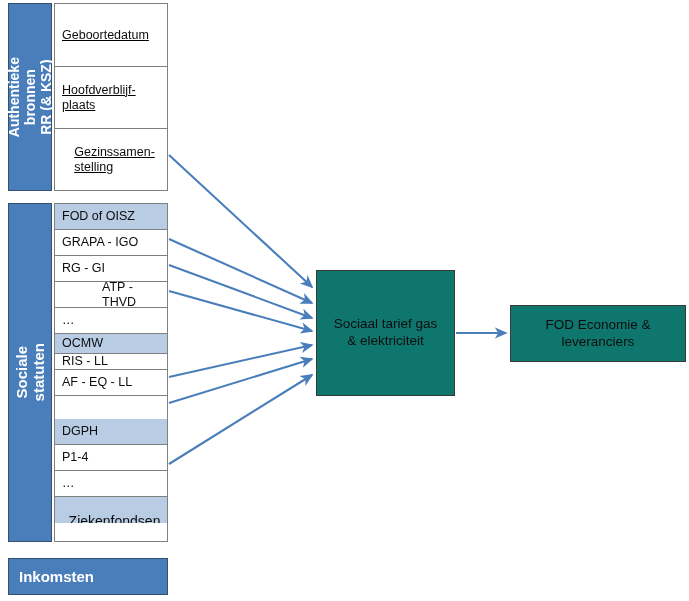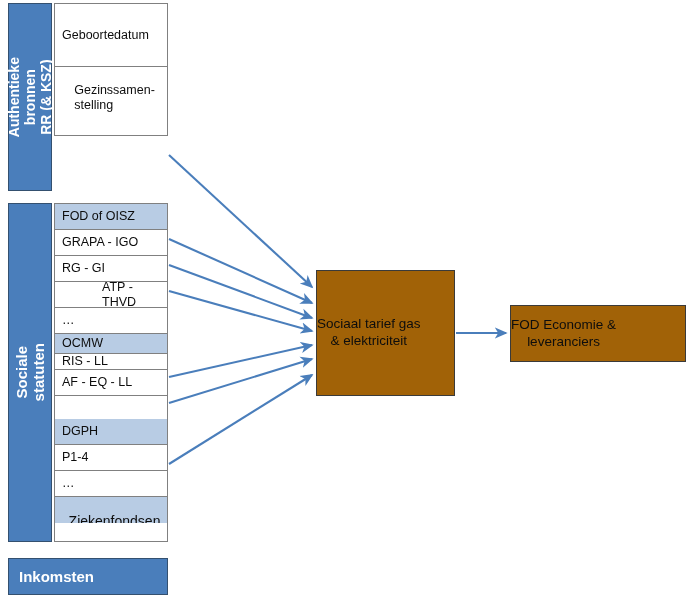--- a/index.html
+++ b/index.html
@@ -62,23 +62,24 @@
   .cell.shaded { background: #b8cce4; }
   .cell .txt {
     line-height: 1.18;
     white-space: pre-line;
   }
   
   .box {
     position: absolute;
     box-sizing: border-box;
     border: 1px solid #3a3a3a;
-    background: #a16207;
+    background: #0f766e;
     display: flex;
     align-items: center;
+    justify-content: center;
     text-align: center;
     color: #0d0d0d;
   }
   .box .txt {
     line-height: 1.25;
     white-space: pre-line;
   }
   
   #arrows {
     position: absolute;
@@ -91,23 +92,27 @@
 </head>
 <body>
 
 <div id="canvas">
 
   <div class="banner banner-vertical" style="left:8px; top:3px; width:44px; height:188px;">
     <div class="banner-label" style="font-size:14px; width:184px;">Authentieke bronnen
 RR (&amp; KSZ)</div>
   </div>
 
-  <div class="col" style="left:54px; top:3px; width:114px; height:133px;">
+  <div class="col" style="left:54px; top:3px; width:114px; height:188px;text-decoration:underline;">
     <div class="cell" style="height:63px;">
       <span class="txt" style="font-size:12.5px;">Geboortedatum</span>
+    </div>
+    <div class="cell" style="height:62px;">
+      <span class="txt" style="font-size:12.5px;">Hoofdverblijf-
+plaats</span>
     </div>
     <div class="cell" style="height:61px;">
       <span class="txt" style="font-size:12.5px;">Gezinssamen-
 stelling</span>
     </div>
   </div>
 
   <div class="banner banner-vertical" style="left:8px; top:203px; width:44px; height:339px;">
     <div class="banner-label" style="font-size:15px; width:334px;">Sociale statuten</div>
   </div>

